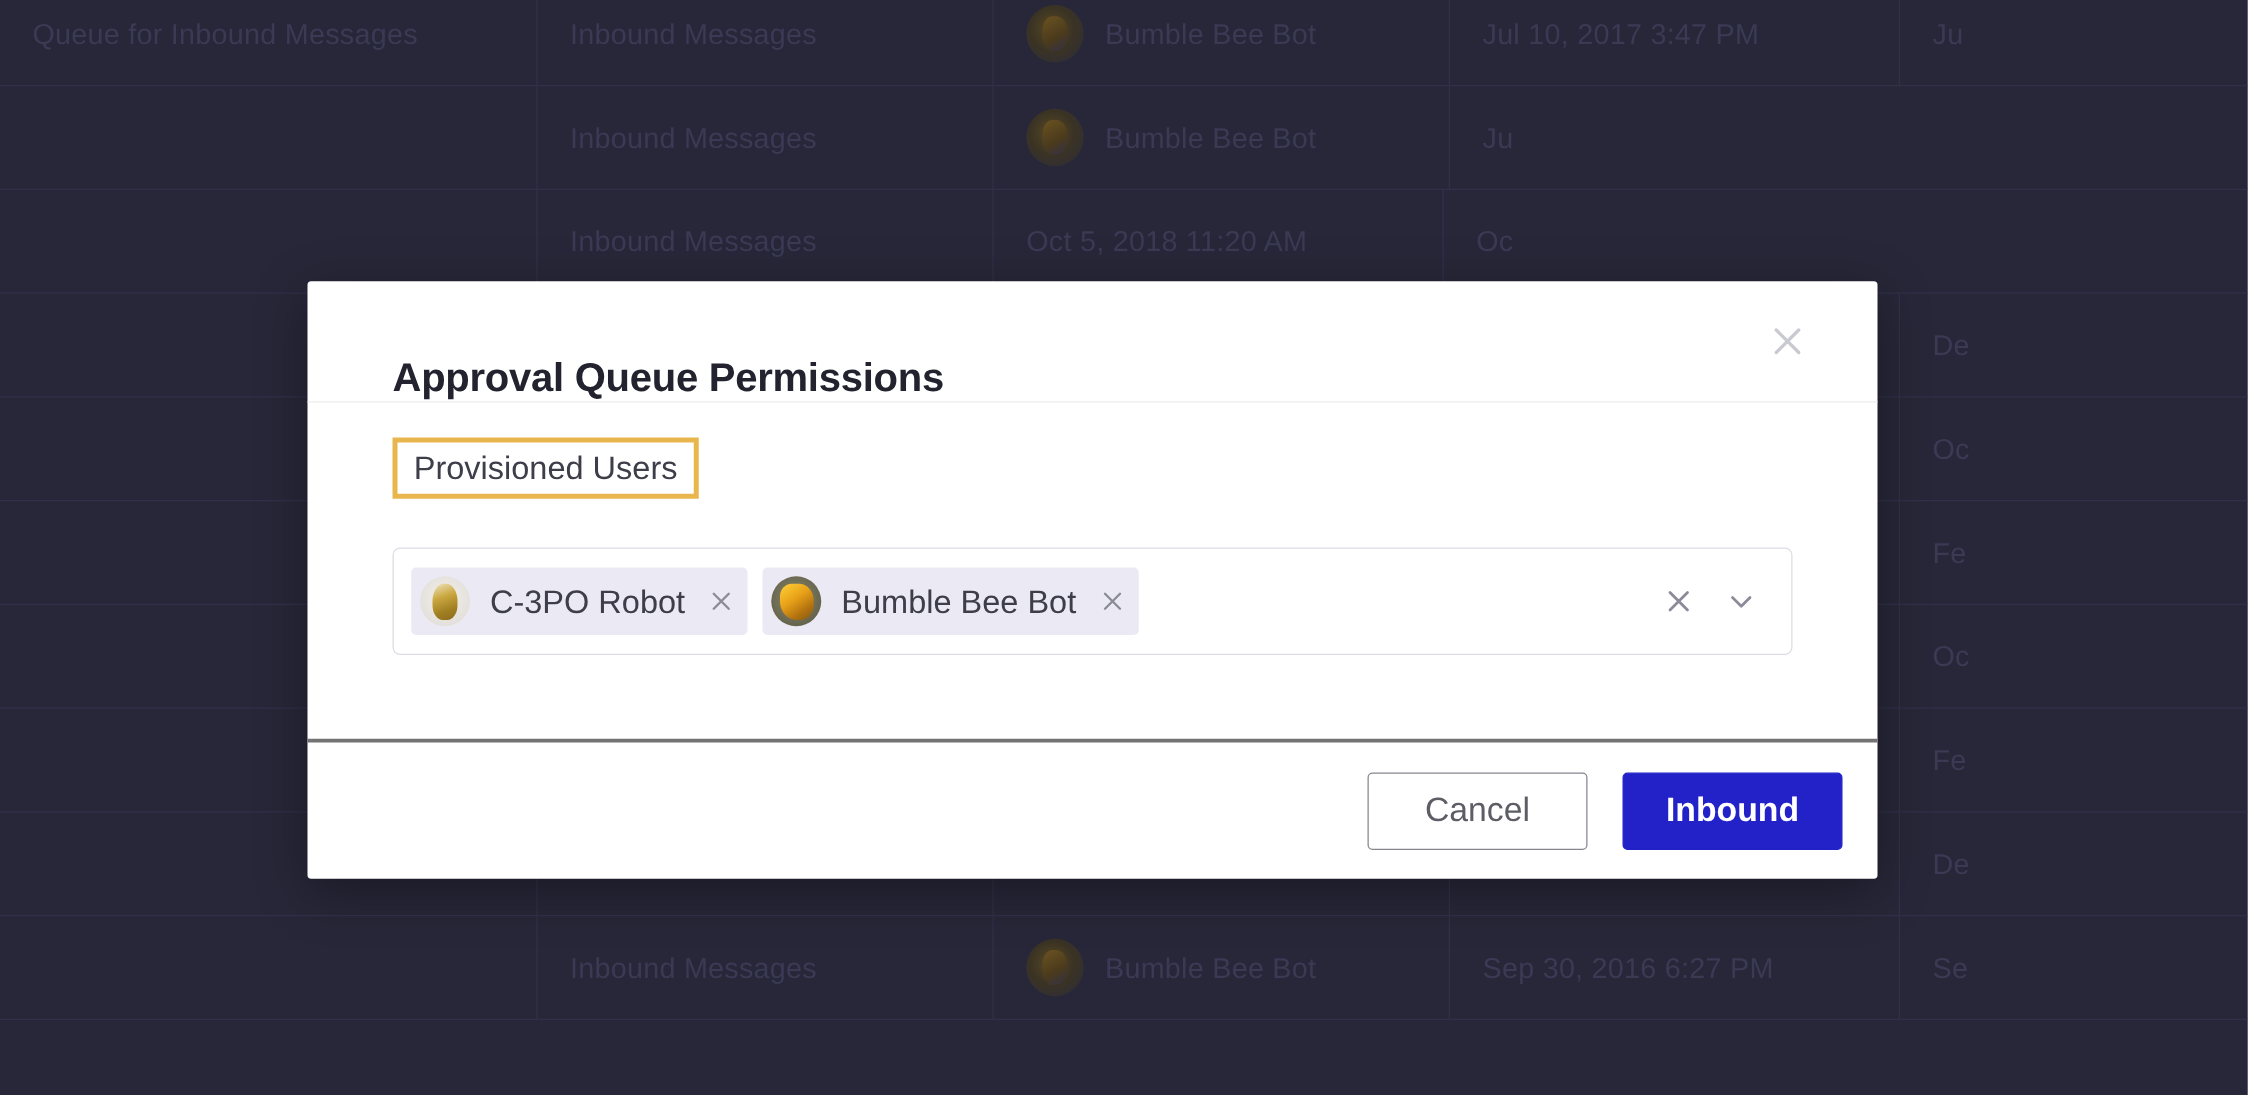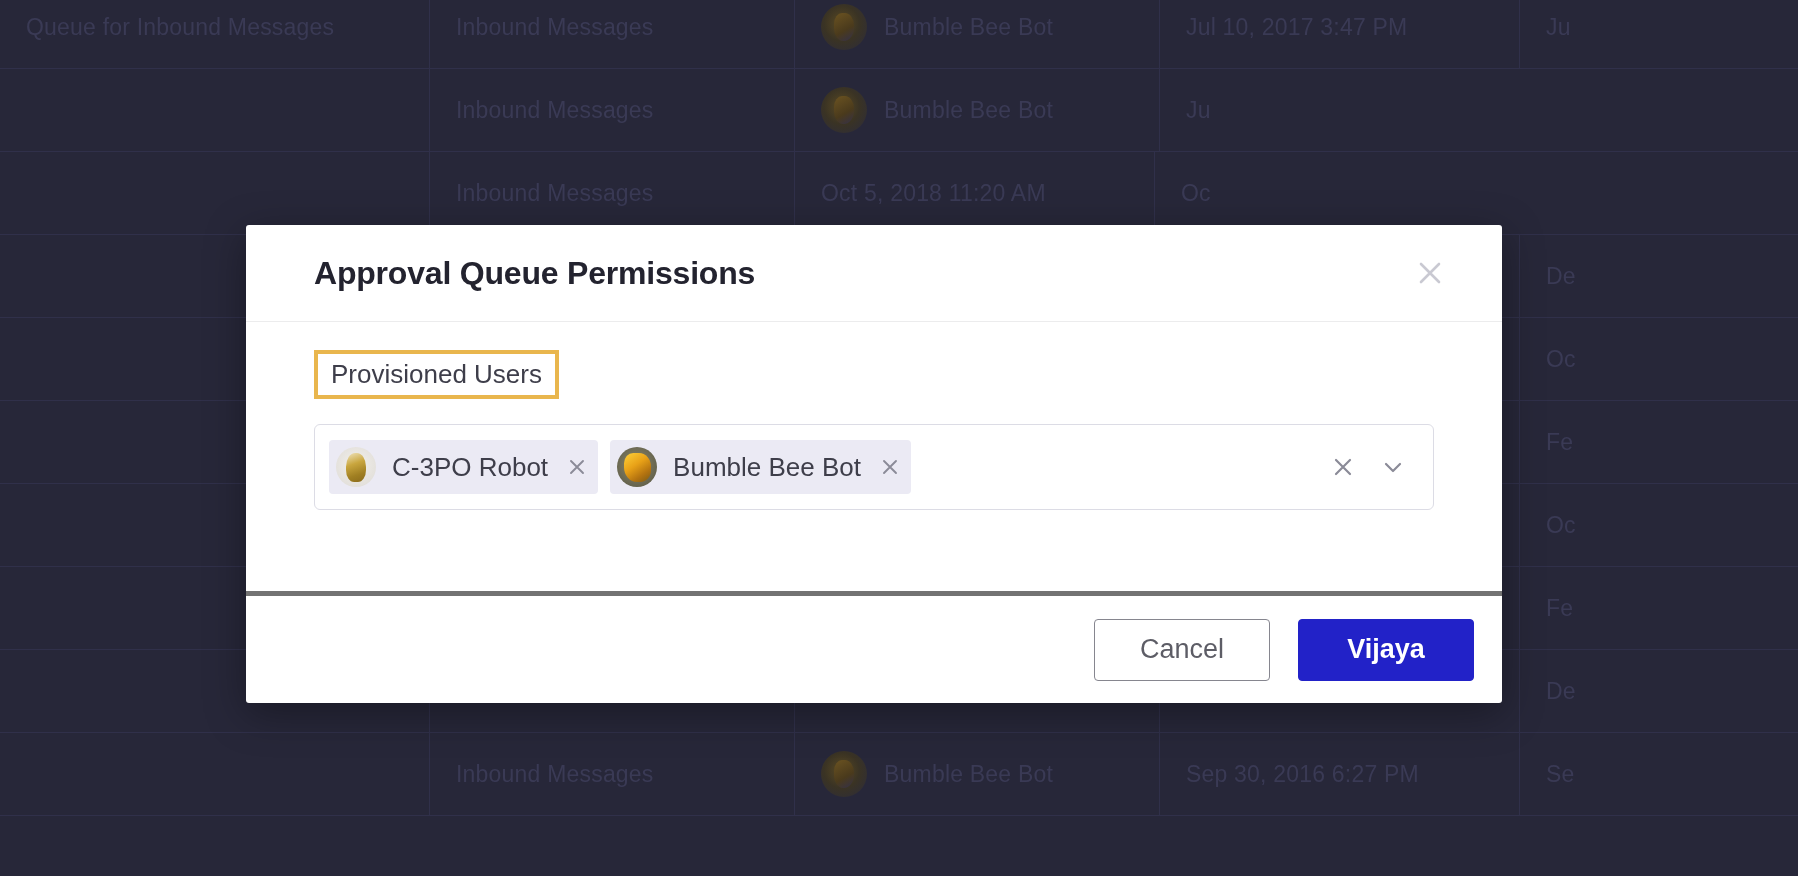--- a/index.html
+++ b/index.html
@@ -113,21 +113,21 @@
     box-shadow: 0 10px 40px rgba(0,0,0,.35);
     display: flex;
     flex-direction: column;
   }
 
   #modal-header {
     position: relative;
     height: 97px;
     border-bottom: 1px solid #ececed;
     display: flex;
-    align-items: center;
+    align-items: flex-end;
     padding: 0 68px 0 68px;
     flex: 0 0 97px;
   }
   #modal-title {
     font-size: 32px;
     font-weight: bold;
     color: #23232f;
     letter-spacing: -.2px;
   }
   #close-button {
@@ -157,21 +157,21 @@
     padding: 7px 13px 8px 13px;
     background: #ffffff;
   }
   #field-label {
     font-size: 26px;
     color: #3e3e4a;
     line-height: 1;
   }
 
   #select-control {
-    margin-top: 25px;
+    margin-top: 39px;
     width: 1120px;
     height: 86px;
     border: 1px solid #dcdce5;
     border-radius: 6px;
     background: #fff;
     display: flex;
     align-items: center;
     padding: 0 14px 0 14px;
     position: relative;
   }
@@ -255,21 +255,21 @@
     justify-content: center;
     cursor: pointer;
     background: none;
     border: none;
   }
   .select-action-btn svg { display: block; }
 
   #modal-footer {
     flex: 0 0 112px;
     height: 112px;
-    border-top: 5px solid #737373;
+    border-top: 3px solid #737373;
     display: flex;
     align-items: center;
     justify-content: flex-end;
     gap: 28px;
     padding: 0 28px 0 0;
   }
   .btn {
     font-family: "Liberation Sans", sans-serif;
     font-size: 27px;
     border-radius: 4px;
@@ -435,19 +435,19 @@
                 <path d="M5 9 L12 16 L19 9" stroke="#8b8b98" stroke-width="2.2" stroke-linecap="round" stroke-linejoin="round" fill="none"></path>
               </svg>
             </button>
           </div>
         </div>
 
       </div>
 
       <div id="modal-footer">
         <button id="cancel-button" class="btn">Cancel</button>
-        <button id="update-button" class="btn">Vijaya</button>
+        <button id="update-button" class="btn">Inbound</button>
       </div>
 
     </div>
   </div>
 
 </div>
 
 </body></html>

